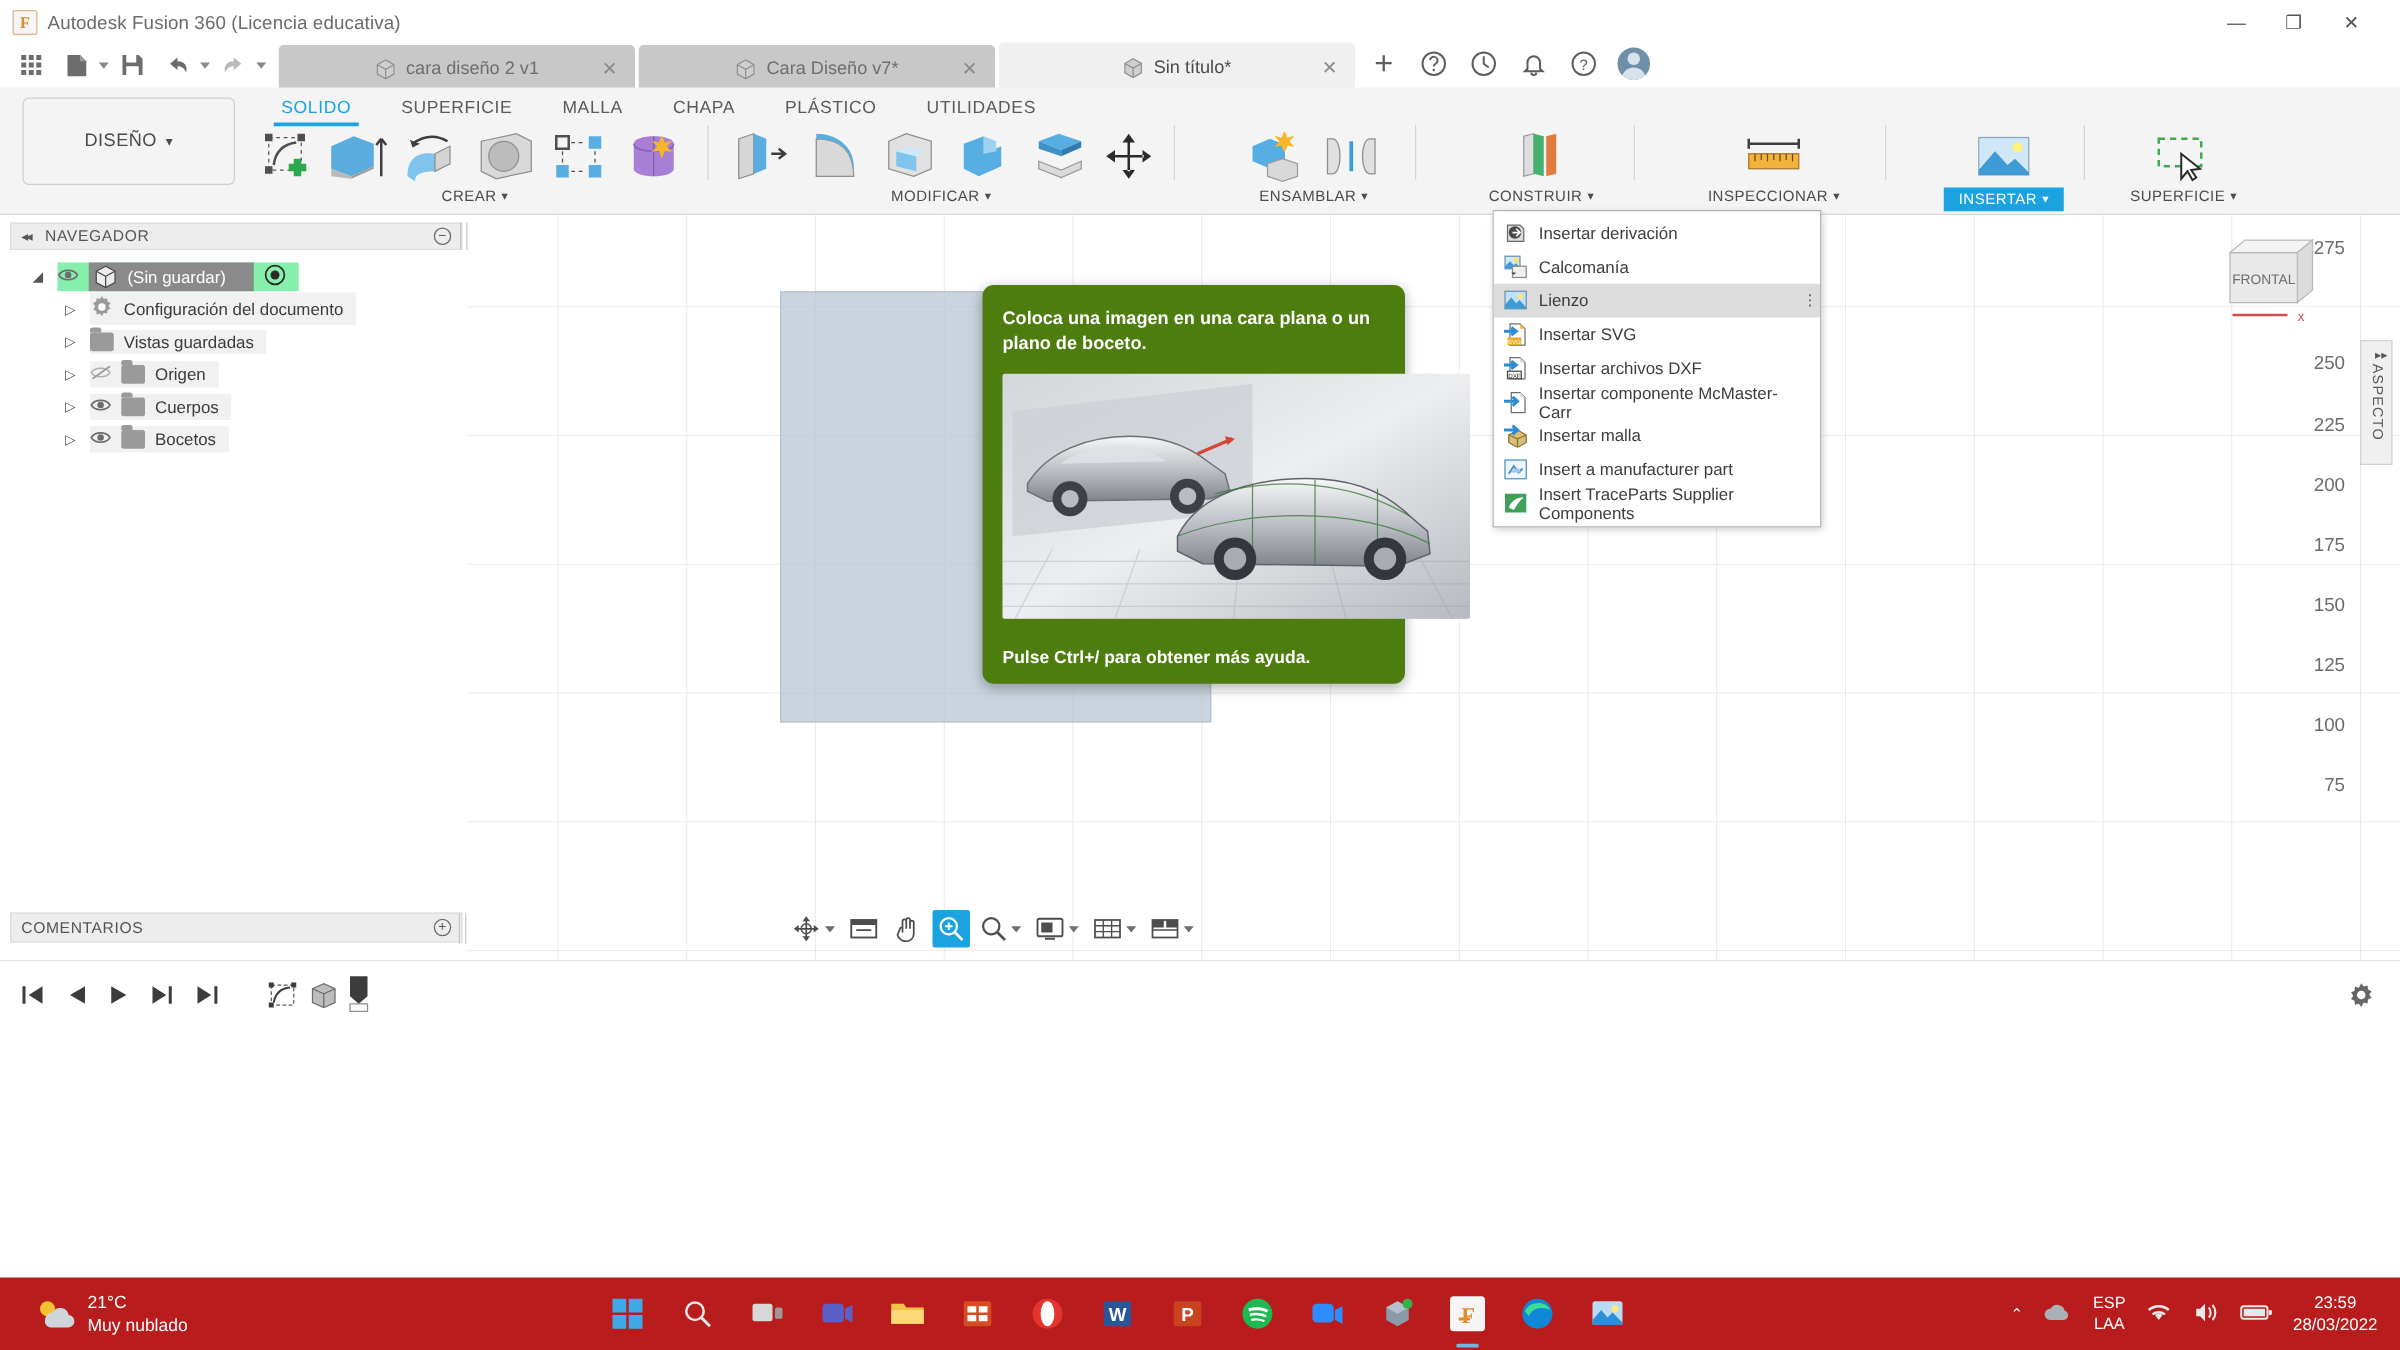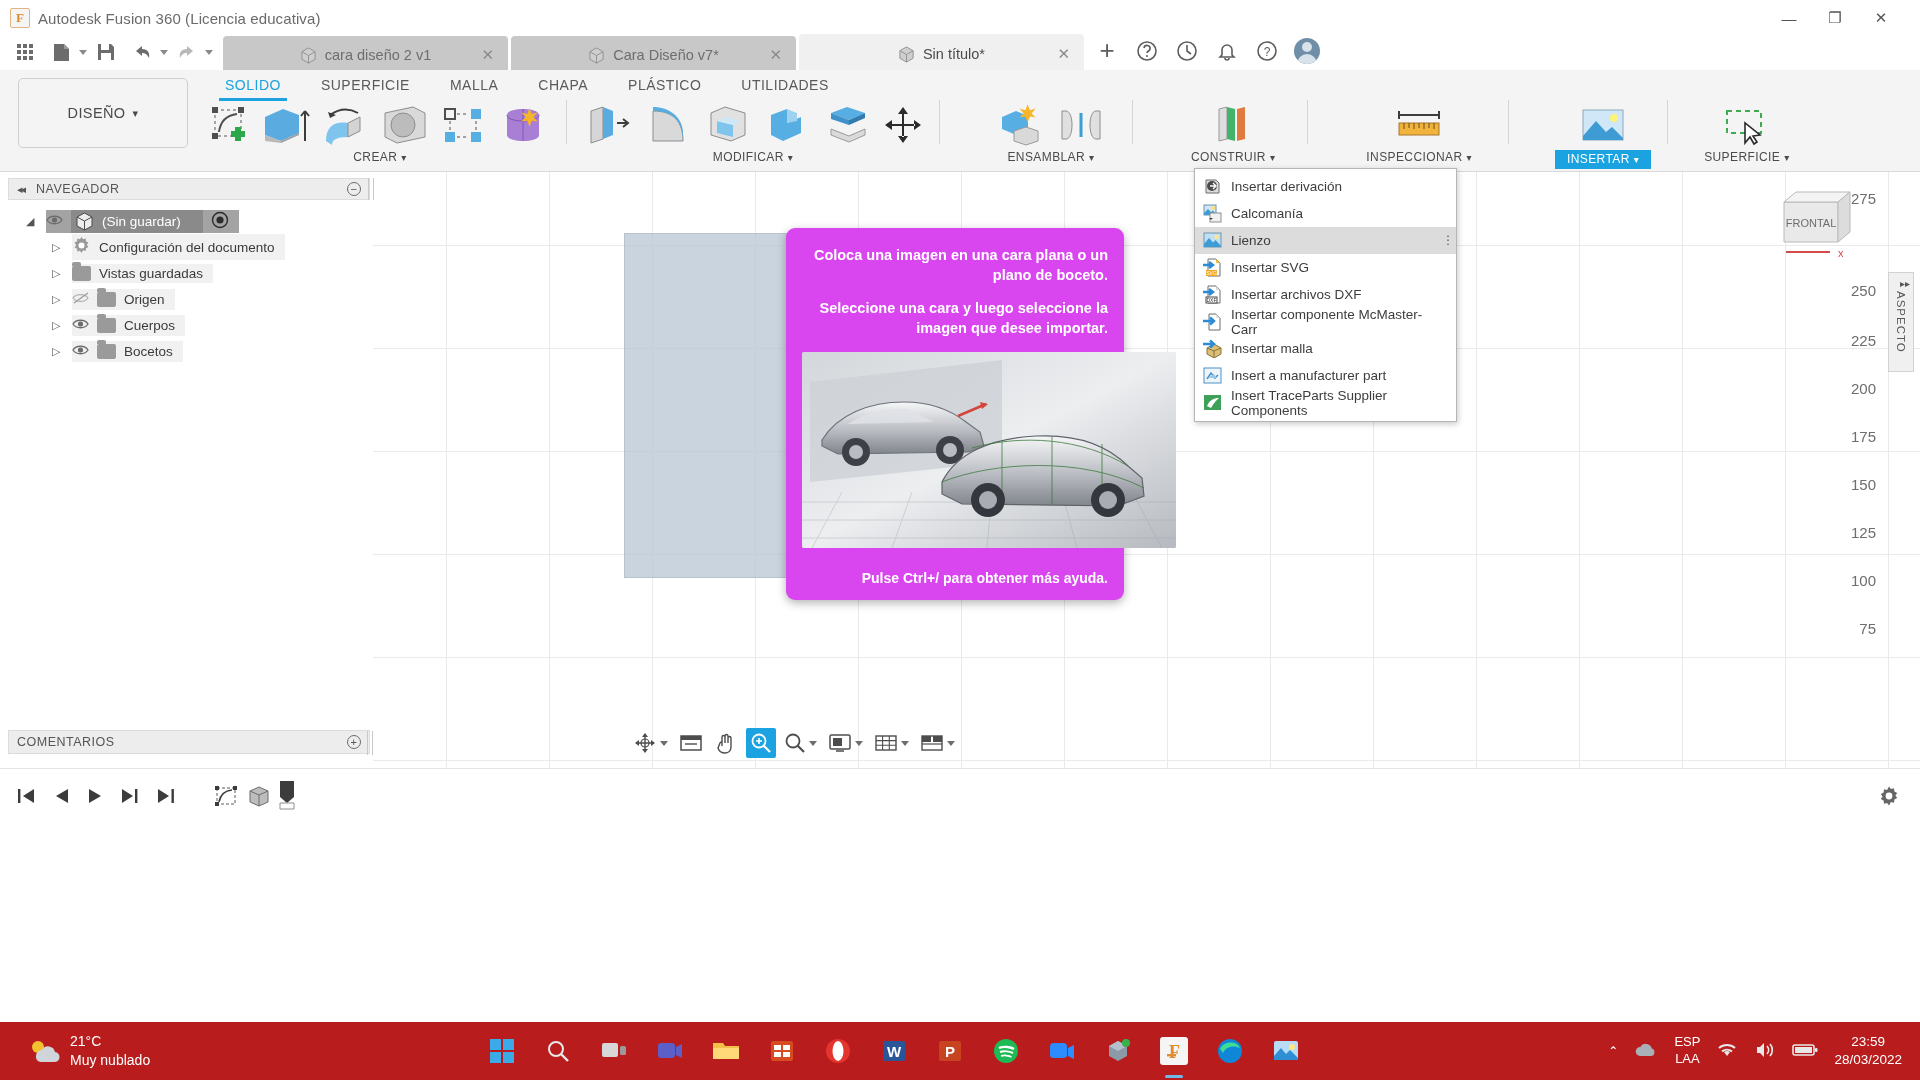--- a/index.html
+++ b/index.html
@@ -98,21 +98,21 @@
                          display:flex;align-items:center;justify-content:center; font-size:11px; line-height:0;}
   .grip { position:absolute; right:-4px; top:0; height:22px; width:6px;
           border-left:1px solid #c8c8c8; border-right:1px solid #c8c8c8;}
   .tree { margin-top:8px; font-size:13.5px; }
   .tnode { display:flex; align-items:center; height:26px; padding-left:22px; gap:8px; }
   .tnode .tri { width:12px; color:#545454; font-size:11px; }
   .tnode .eye { width:17px; height:17px; color:#6c6c6c; }
   .tnode .lbl { color:#3b3b3b; }
   .tnode.root { padding-left:22px; }
   .root-chip { background:#8a8a8a; color:#fff; padding:2px 22px 2px 4px; display:flex; align-items:center; gap:8px; }
-  .root-hl { background:#a3a3a3; display:inline-flex; align-items:center; gap:8px; padding-right:10px;}
+  .root-hl { background:#86efac; display:inline-flex; align-items:center; gap:8px; padding-right:10px;}
   .hl-row { background:#f1f1f1; display:inline-flex; align-items:center; gap:8px; padding:2px 10px 2px 0;}
   .folder { width:19px; height:15px; background:#9a9a9a; border-radius:2px; position:relative;}
   .folder::before{content:"";position:absolute;top:-4px;left:0;width:9px;height:4px;background:#9a9a9a;border-radius:2px 2px 0 0;}
 
   .comments {
     position:absolute; left:8px; top:730px; width:362px; height:24px; background:#ededed;
     border:1px solid #dcdcdc; display:flex; align-items:center; padding:0 8px; font-size:12.5px;
     color:#555; letter-spacing:.5px;
   }
   .comments .plusc { margin-left:auto; width:14px;height:14px;border-radius:50%;border:1.5px solid #6b6b6b;
@@ -134,22 +134,22 @@
   .ruler .tickv { position:absolute; right:4px; font-size:15px; color:#6d6d6d; }
   .viewcube-wrap { position:absolute; right:48px; top:8px; width:130px; height:110px;}
   .aspect-tab {
     position:absolute; right:6px; top:100px; width:26px; height:100px; background:#f0f0f0;
     border:1px solid #d2d2d2; display:flex; align-items:center; justify-content:center;
   }
   .aspect-tab span { writing-mode:vertical-rl; font-size:11.5px; letter-spacing:1px; color:#585858;}
 
   
   .tooltip {
-    position:absolute; left:786px; top:228px; width:338px; background:#d946ef; border-radius:9px;
-    color:#ffffff; padding:18px 16px 14px; box-shadow:0 3px 10px rgba(0,0,0,.3);text-align:right;
+    position:absolute; left:786px; top:228px; width:338px; background:#4d7c0f; border-radius:9px;
+    color:#ffffff; padding:18px 16px 14px; box-shadow:0 3px 10px rgba(0,0,0,.3);
   }
   .tooltip p { font-size:14.5px; font-weight:bold; line-height:1.35; margin-bottom:14px; }
   .tooltip .shot { width:374px; height:196px; border-radius:2px; overflow:hidden; margin:6px 0 22px; position:relative;
                    background:linear-gradient(160deg,#c9ccd1 0%,#e3e5e8 45%,#b9bcc2 100%); }
   .tooltip .foot { font-size:14px; font-weight:bold; }
 
   
   .menu {
     position:absolute; left:1194px; top:168px; width:263px; background:#ffffff;
     border:1px solid #b5b5b5; box-shadow:1px 2px 6px rgba(0,0,0,.22); padding:4px 0 5px; z-index:40;
@@ -571,21 +571,20 @@
     </div>
 
     <div class="aspect-tab">
       <span>ASPECTO</span>
     </div>
     <div style="position:absolute;right:10px;top:106px;font-size:10px;color:#555;">▸▸</div>
   </div>
 
   <div class="tooltip">
     <p>Coloca una imagen en una cara plana o un plano de boceto.</p>
-    <p>Seleccione una cara y luego seleccione la imagen que desee importar.</p>
     <div class="shot">
       <svg width="374" height="196" viewBox="0 0 374 196">
         <defs>
           <linearGradient id="bgg" x1="0" y1="0" x2="1" y2="1">
             <stop offset="0" stop-color="#d3d6da"></stop>
               <stop offset="0.5" stop-color="#eceef0"></stop>
               <stop offset="1" stop-color="#b6b9bf"></stop>
           </linearGradient>
           <linearGradient id="carg" x1="0" y1="0" x2="0" y2="1">
             <stop offset="0" stop-color="#f6f7f8"></stop>

